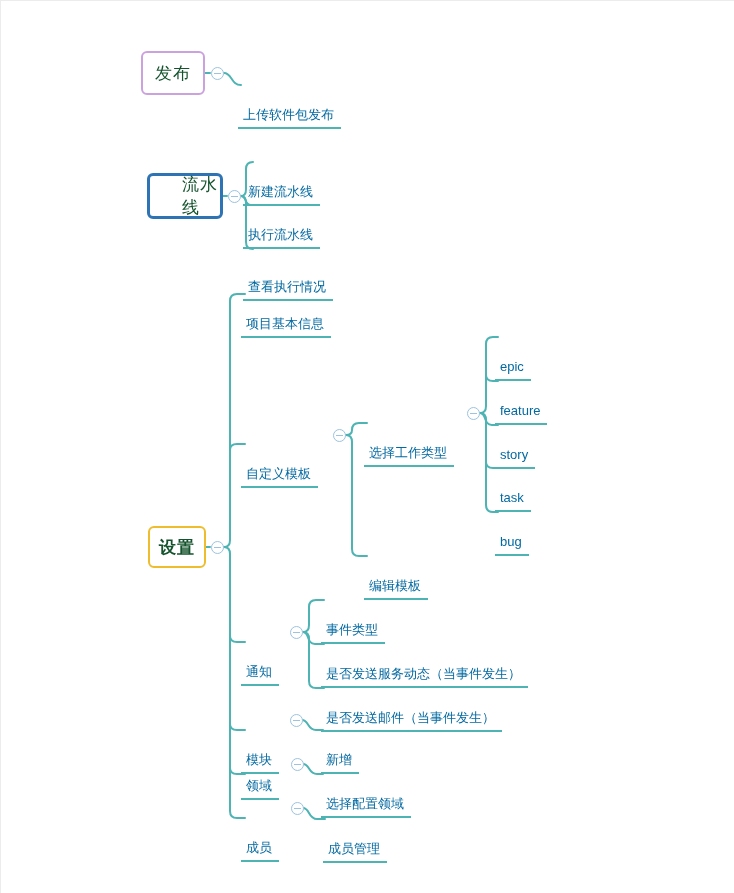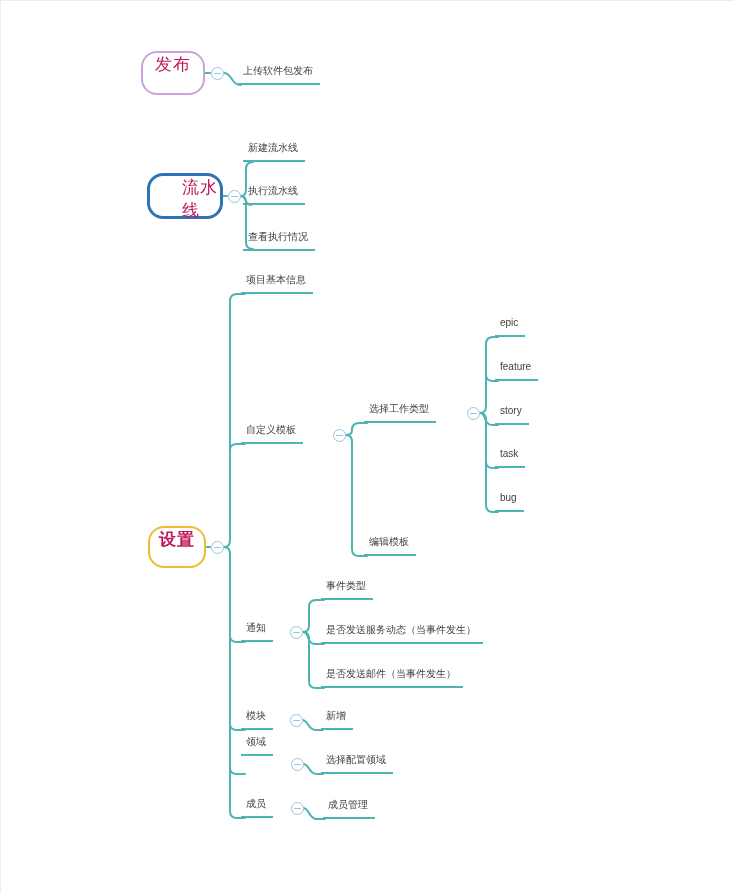--- a/index.html
+++ b/index.html
@@ -9,32 +9,33 @@
     background:#ffffff;
     border-top:1px solid #ececec;
     border-left:1px solid #ececec;
     font-family:"Liberation Sans","DejaVu Sans",sans-serif;
     overflow:hidden;
   }
   .edges{position:absolute;left:0;top:0;z-index:1;}
   .edge{fill:none;stroke:var(--line);stroke-width:2;stroke-linecap:round;}
   .root{
     position:absolute;z-index:3;
-    display:flex;align-items:flex-start;justify-content:center;
-    background:#ffffff;border-radius:16px;box-sizing:border-box;
-    color:#be185d;font-size:17px;letter-spacing:1px;
+    display:flex;align-items:center;justify-content:center;
+    background:#ffffff;border-radius:6px;box-sizing:border-box;
+    color:#14532d;font-size:17px;letter-spacing:1px;
   }
   .root.release{border:2px solid var(--release-border);}
   .root.pipeline{border:3px solid var(--pipeline-border);padding-left:32px;}
   .root.settings{border:2px solid var(--settings-border);font-weight:bold;}
   .topic{
     position:absolute;z-index:3;
-    font-size:10px;line-height:17px;color:#404040;
+    font-size:13px;line-height:17px;color:#0369a1;
     padding:0 7px 4px 5px;white-space:nowrap;
     border-bottom:2px solid var(--line);
+    margin-top:44px;
   }
   .collapse{
     position:absolute;z-index:4;
     width:13px;height:13px;box-sizing:border-box;
     border:1px solid var(--collapse-border);
     border-radius:50%;background:#ffffff;
   }
   .collapse .minus{
     position:absolute;left:2px;right:2px;top:5px;height:1px;
     background:var(--collapse-border);
@@ -116,21 +117,21 @@
       <span class="minus"></span>
     </div>
   <div class="collapse" style="left:290px;top:801px">
       <span class="minus"></span>
     </div>
 
   <div class="topic" style="left:237px;top:61px">上传软件包发布</div>
 
   <div class="topic" style="left:242px;top:138px">新建流水线</div>
   <div class="topic" style="left:242px;top:181px">执行流水线</div>
-  <div class="topic" style="left:242px;top:227px">查看执行情况</div>
+  <div class="topic" style="left:242px;top:233px">查看执行情况</div>
 
   <div class="topic" style="left:240px;top:270px">项目基本信息</div>
   <div class="topic" style="left:240px;top:420px">自定义模板</div>
   <div class="topic" style="left:363px;top:399px">选择工作类型</div>
   <div class="topic" style="left:494px;top:313px">epic</div>
   <div class="topic" style="left:494px;top:357px">feature</div>
   <div class="topic" style="left:494px;top:401px">story</div>
   <div class="topic" style="left:494px;top:444px">task</div>
   <div class="topic" style="left:494px;top:488px">bug</div>
   <div class="topic" style="left:363px;top:532px">编辑模板</div>

